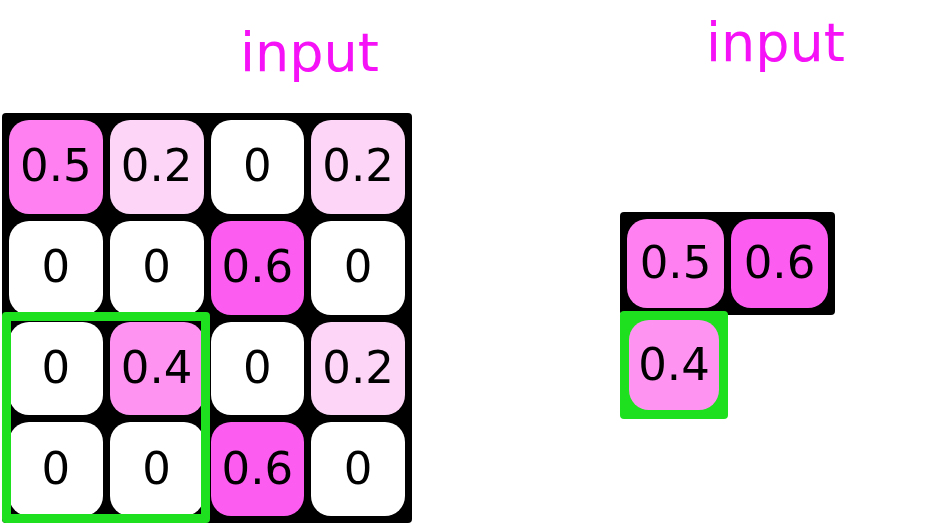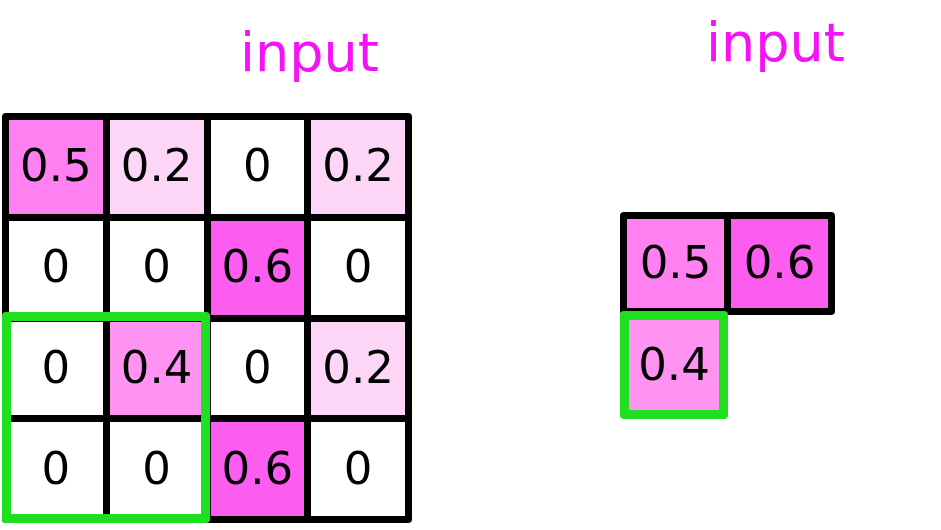--- a/index.html
+++ b/index.html
@@ -50,20 +50,21 @@
     position: relative;
     display: flex;
     align-items: center;
     justify-content: center;
     font-size: 45px;
     line-height: 1;
     color: #000000;
     background: #ffffff;
     box-sizing: border-box;
     user-select: none;
+    border-radius: 20px;
   }
   .cell span {
     display: block;
     transform: translateY(-1px);
   }
 
   
   #output-row1 {
     left: 620px;
     top: 212px;

